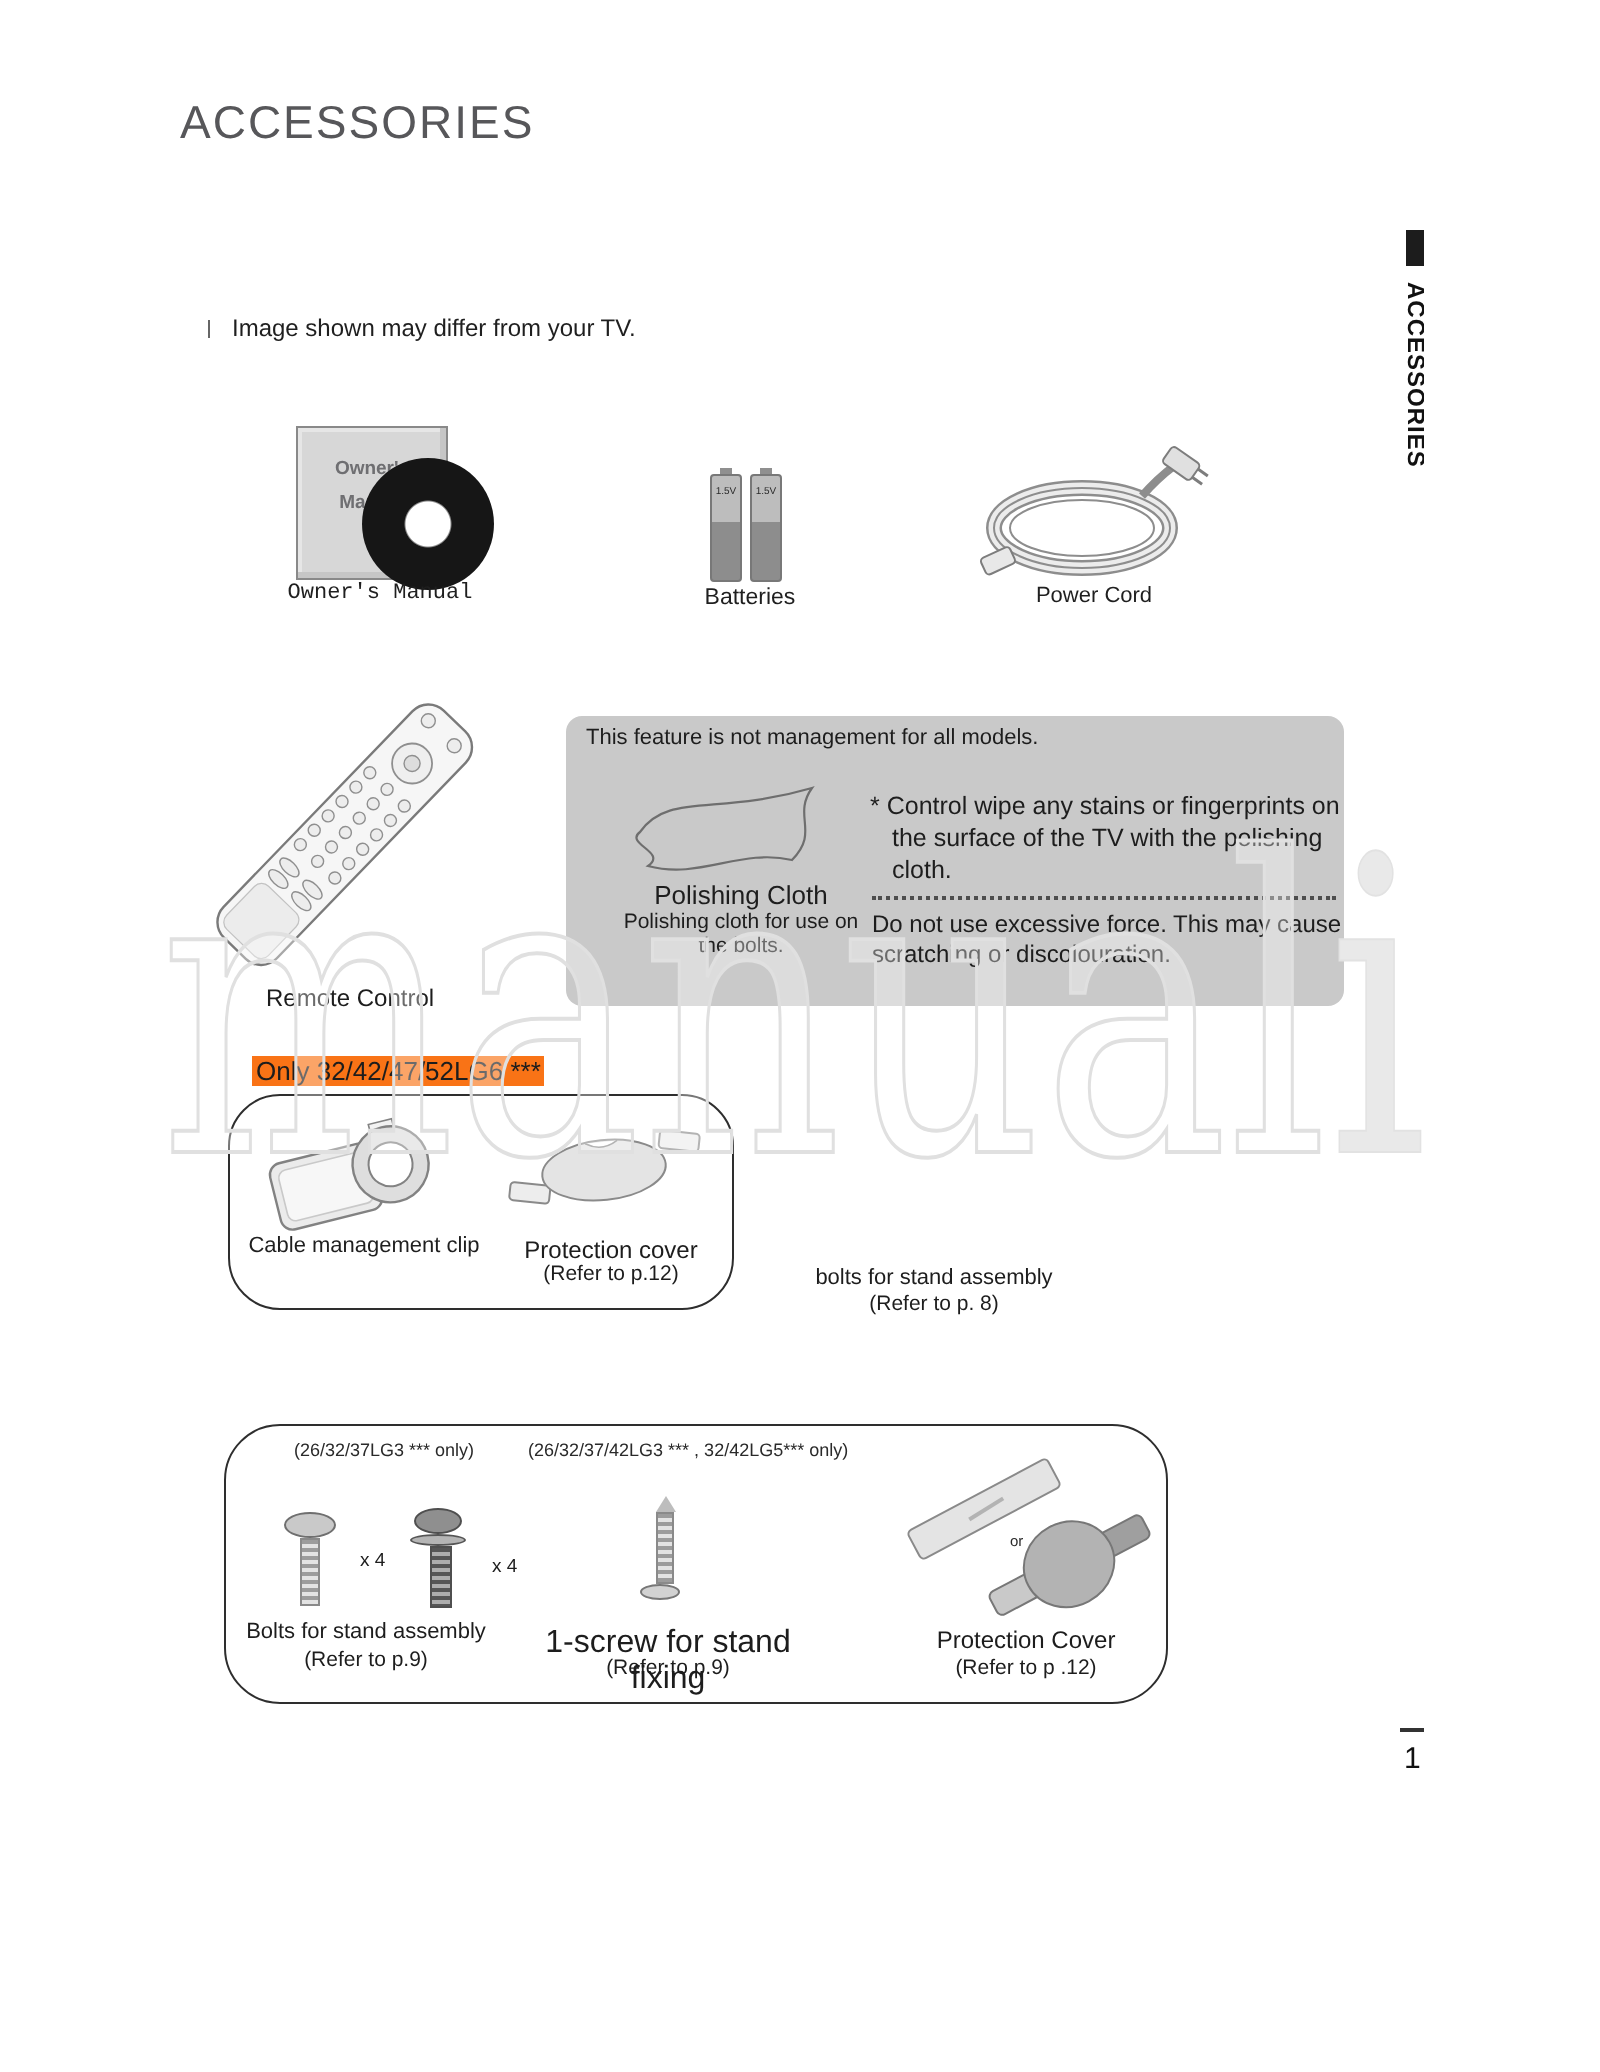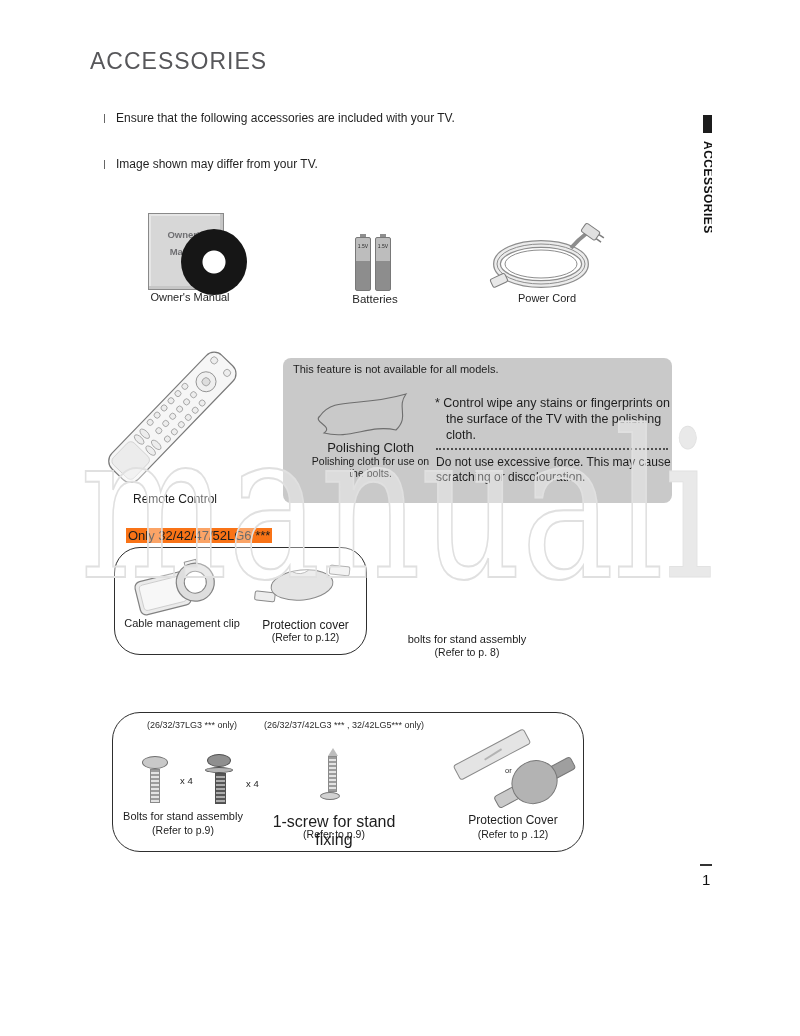--- a/index.html
+++ b/index.html
@@ -71,40 +71,36 @@
   .footer-line { left:700px; top:864px; width:52px; border-top:2px solid #333; }
   .page-number { left:702px; top:871px; font-size:15px; color:#111; }
 </style>
 </head>
 <body>
 
 <div class="page">
 
   <div class="abs doc-title">ACCESSORIES</div>
 
-  <div class="abs bullet-row" style="top:111px;">
-    <span class="bullet-tick"></span>
-    <span>Ensure that the following accessories are included with your TV.</span>
-  </div>
   <div class="abs bullet-row" style="top:157px;">
     <span class="bullet-tick"></span>
     <span>Image shown may differ from your TV.</span>
   </div>
 
   <div class="abs side-tab"></div>
   <div class="abs side-label">ACCESSORIES</div>
 
   <div class="abs book">
     <div class="book-text">
       <div>Owner's</div>
       <div>Manual</div>
     </div>
   </div>
   <div class="abs cd"></div>
-  <div class="abs item-label center" style="left:120px; top:291px; width:140px;">Owner's Manual</div>
+  <div class="abs item-label center" style="left:120px; top:291px; width:140px;font-family:Liberation Mono, monospace;">Owner's Manual</div>
 
   <div class="abs battery" style="left:355px; top:237px;">
     <span class="voltage">1.5V</span>
   </div>
   <div class="abs battery" style="left:375px; top:237px;">
     <span class="voltage">1.5V</span>
   </div>
   <div class="abs item-label center" style="left:315px; top:293px; width:120px; font-size:11.5px;">Batteries</div>
 
   <svg class="abs" style="left:483px; top:222px;" width="125" height="72" viewBox="0 0 125 72">
@@ -154,21 +150,21 @@
         <ellipse cx="61" cy="102" rx="6" ry="3"></ellipse>
           <ellipse cx="77" cy="102" rx="6" ry="3"></ellipse>
         <ellipse cx="61" cy="110" rx="6" ry="3"></ellipse>
           <ellipse cx="77" cy="110" rx="6" ry="3"></ellipse>
       </g>
     </g>
   </svg>
   <div class="abs" style="left:133px; top:492px; font-size:12px; color:#1d1d1d;">Remote Control</div>
 
   <div class="abs gray-box">
-    <div class="gbox-header">This feature is not available for all models.</div>
+    <div class="gbox-header">This feature is not management for all models.</div>
     <svg style="position:absolute; left:25px; top:28px;" width="115" height="62" viewBox="0 0 115 62">
       <path d="M12,30 C26,10 50,22 98,8 C88,22 102,30 88,44 C62,38 42,54 16,47 C26,40 4,36 12,30 Z" fill="none" stroke="#6e6e6e" stroke-width="1.1"></path>
     </svg>
     <div class="cloth-title">Polishing Cloth</div>
     <div class="cloth-sub" style="top:97px;">Polishing cloth for use on</div>
     <div class="cloth-sub" style="top:109px;">the bolts.</div>
     <div class="note-line" style="left:152px; top:38px;">* Control wipe any stains or fingerprints on</div>
     <div class="note-line" style="left:163px; top:54px;">the surface of the TV with the polishing</div>
     <div class="note-line" style="left:163px; top:70px;">cloth.</div>
     <div class="dotted-divider"></div>

